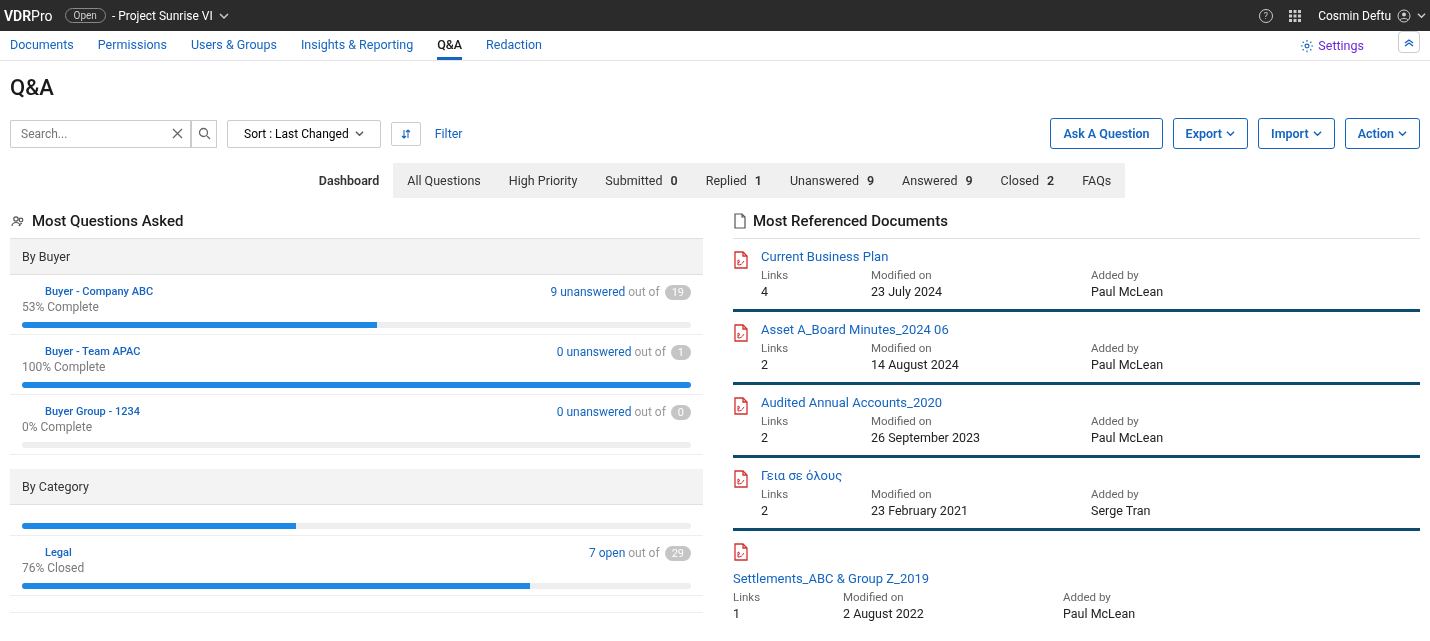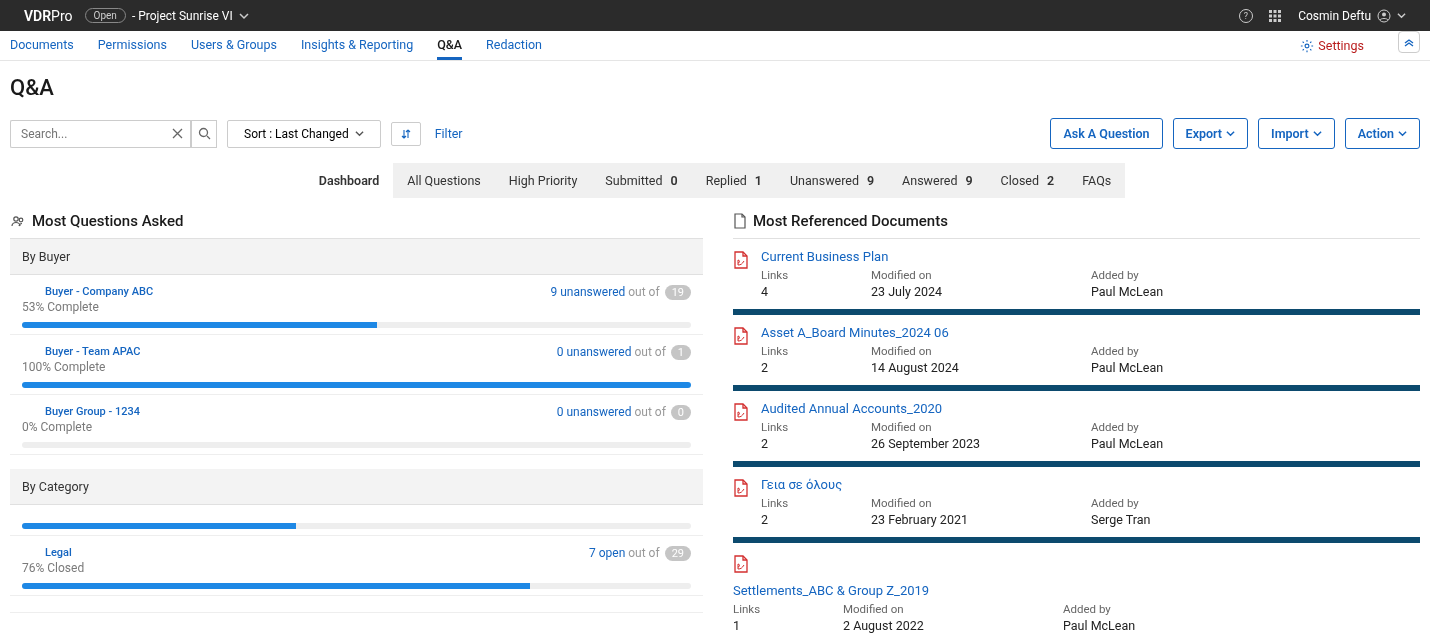--- a/index.html
+++ b/index.html
@@ -1,29 +1,29 @@
 <!DOCTYPE html>
 <html><head>
 <meta charset="utf-8">
 <style>
 * { box-sizing: border-box; margin: 0; padding: 0; font-family: -apple-system, BlinkMacSystemFont, "Segoe UI", Roboto, Arial, sans-serif; }
 body { background: #fff; color: #1a1a1a; font-size: 13px; }
-.topbar { background: #2b2b2b; color: #fff; height: 31px; display: flex; align-items: center; padding: 0 24px; }
+.topbar { background: #2b2b2b; color: #fff; height: 31px; display: flex; align-items: center; padding: 0 4px; }
 .topbar .logo { font-size: 14px; font-weight: 400; }
 .topbar .logo .bold { font-weight: 600; }
 .topbar .project-pill { margin-left: 12px; display: flex; align-items: center; gap: 6px; font-size: 12px; }
 .topbar .open-badge { border: 1px solid #888; border-radius: 10px; padding: 1px 8px; font-size: 10px; color: #ccc; }
 .topbar .spacer { flex: 1; }
 .topbar .ico { margin-left: 14px; cursor: pointer; display: inline-flex; align-items: center; }
 .topbar .user { margin-left: 16px; font-size: 12px; display: flex; align-items: center; gap: 6px; }
 .navtabs { display: flex; height: 30px; border-bottom: 1px solid #e5e5e5; padding: 0 10px; }
 .navtabs a { margin-right: 24px; color: #1565c0; font-size: 12.5px; text-decoration: none; padding: 6px 0; }
 .navtabs a.active { color: #1a1a1a; border-bottom: 3px solid #1565c0; font-weight: 500; }
 .navtabs .nav-spacer { flex: 1; }
-.navtabs .settings { color: #b91c1c; display: flex; align-items: center; gap: 4px; font-size: 12.5px; }
+.navtabs .settings { color: #6d28d9; display: flex; align-items: center; gap: 4px; font-size: 12.5px; }
 .navtabs .expand-btn { margin-left: 10px; border: 1px solid #ccc; border-radius: 4px; width: 22px; height: 22px; display: flex; align-items: center; justify-content: center; color: #1565c0; }
 .page { padding: 10px 10px 20px; }
 .page h1 { font-size: 22px; font-weight: 500; margin: 4px 0 18px; }
 .controls { display: flex; align-items: center; gap: 10px; margin-bottom: 14px; }
 .search-group { display: flex; }
 .search-group input { border: 1px solid #ccc; border-right: none; padding: 6px 10px; width: 155px; font-size: 12px; border-radius: 2px 0 0 2px; }
 .search-group .btn { border: 1px solid #ccc; border-left: none; width: 26px; display: flex; align-items: center; justify-content: center; background: #fff; color: #555; }
 .search-group .btn + .btn { border-left: 1px solid #ccc; }
 .sort-btn { border: 1px solid #ccc; padding: 6px 16px; font-size: 12px; background: #fff; display: flex; align-items: center; gap: 6px; border-radius: 2px; }
 .sort-dir { border: 1px solid #ccc; padding: 5px 8px; background: #fff; color: #1565c0; border-radius: 2px; }
@@ -42,21 +42,21 @@
 .row { padding: 10px 12px 6px; border-bottom: 1px solid #eee; }
 .row .top { display: flex; justify-content: space-between; align-items: flex-start; }
 .row .name { color: #1565c0; font-size: 11px; font-weight: 500; padding-left: 23px; }
 .row .sub { color: #7a7a7a; font-size: 12px; margin-top: 2px; }
 .row .right { text-align: right; font-size: 12px; }
 .row .right .link { color: #1565c0; }
 .row .right .muted { color: #999; }
 .row .right .badge { display: inline-block; background: #c5c5c5; color: #fff; border-radius: 10px; padding: 1px 7px; font-size: 11px; margin-left: 2px; min-width: 20px; text-align: center; }
 .progress { height: 6px; background: #eee; border-radius: 3px; margin-top: 8px; overflow: hidden; }
 .progress .bar { height: 100%; background: #1e88e5; }
-.doc-row { display: flex; padding: 10px 0; border-bottom: 6px solid #0c4a6e; gap: 10px; }
+.doc-row { display: flex; padding: 10px 0; border-bottom: 3px solid #0c4a6e; gap: 10px; }
 .doc-row:last-child { border-bottom: none; flex-direction: column; }
 .doc-icon { width: 18px; flex-shrink: 0; color: #d32f2f; padding-top: 2px; }
 .doc-body { flex: 1; }
 .doc-body .title { color: #1565c0; font-size: 13px; margin-bottom: 4px; display: inline-block; }
 .doc-meta { display: flex; }
 .doc-meta .mcol { flex: 1; }
 .doc-meta .label { color: #666; font-size: 11.5px; margin-bottom: 2px; }
 .doc-meta .val { color: #222; font-size: 12.5px; }
 svg { display: block; }
 .chev { display: inline-block; }

